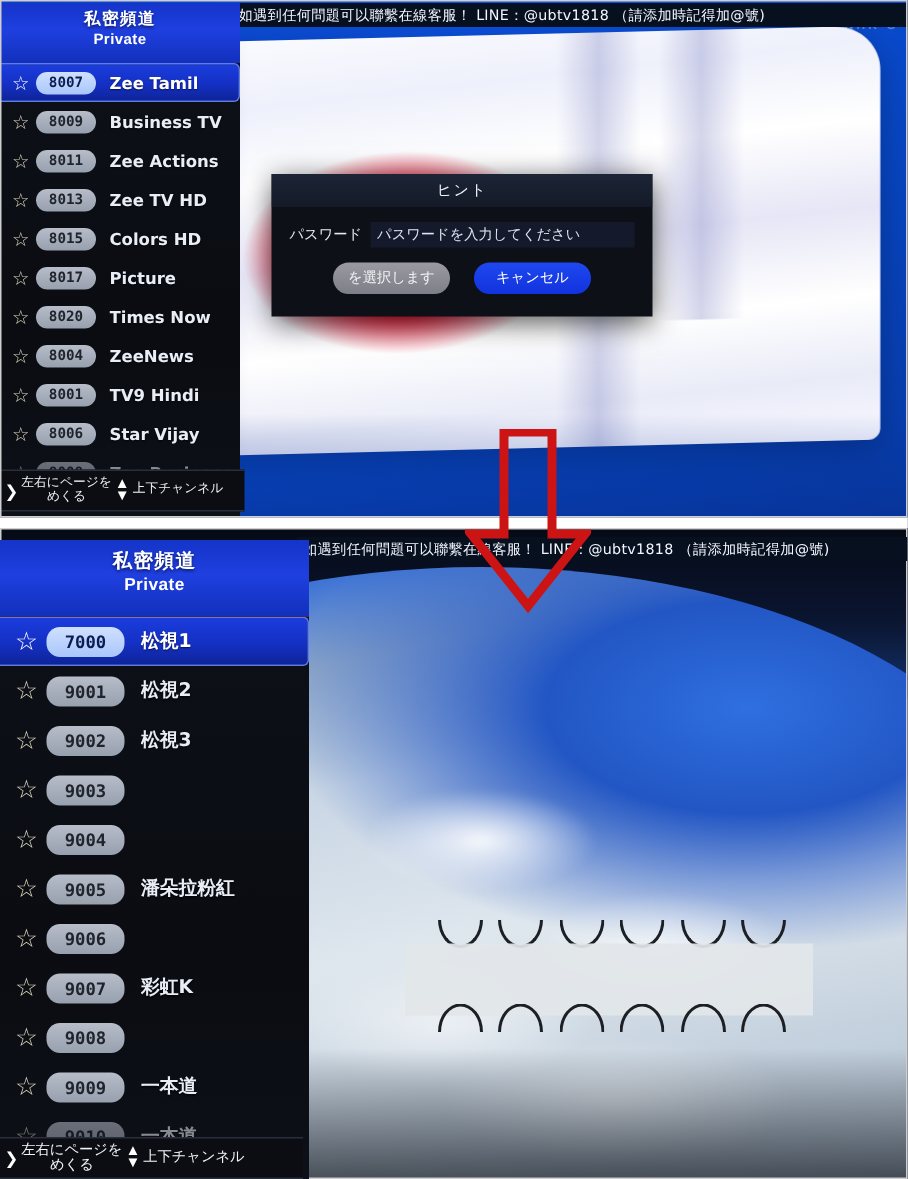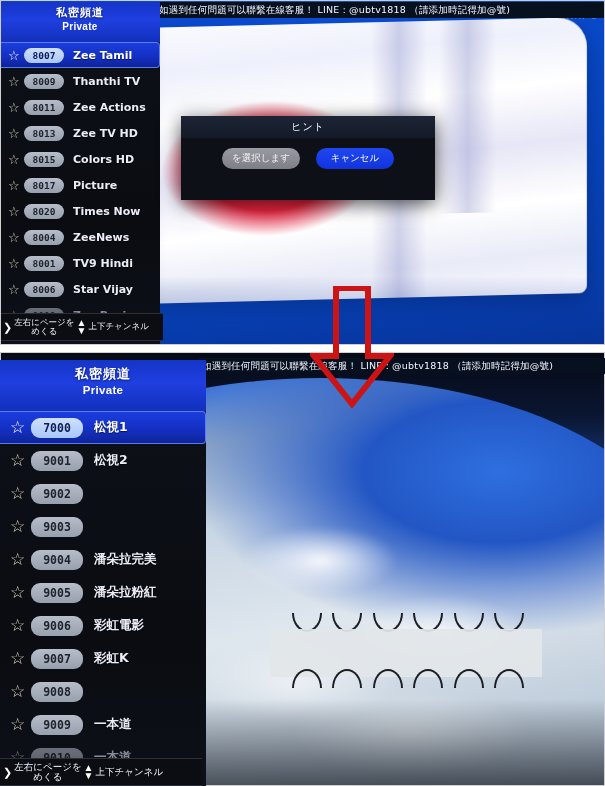--- a/index.html
+++ b/index.html
@@ -115,21 +115,21 @@
   #hintbar-top{top:313px;width:163px;height:28px;}
   #hintbar-bottom{top:758px;width:202px;height:28px;}
   .hint-chevron{flex:0 0 auto;font-size:11px;font-weight:bold;padding:0 2px 0 3px;color:#fff;}
   .hint-updown{flex:0 0 auto;font-size:10px;line-height:.85;text-align:center;padding:0 2px;color:#fff;}
   .hint-text{font-family:"DejaVu Sans",sans-serif;font-size:8.5px;line-height:1.08;font-weight:normal;}
   #hintbar-top .hint-text{font-size:8.5px;}
   #hintbar-bottom .hint-text{font-size:9.5px;}
   .hint-text.center{text-align:center;}
 
   
-  .dialog{position:absolute;left:181px;top:116px;width:254px;height:84px;
+  .dialog{position:absolute;left:181px;top:116px;width:254px;height:95px;
      background:#0d1017;box-shadow:0 4px 18px rgba(0,0,0,.65);overflow:hidden;}
   .dialog-title{height:22px;display:flex;align-items:center;justify-content:center;
      background:linear-gradient(180deg,#1c2536,#141a27);
      color:#eef2fb;font-size:10px;font-family:"DejaVu Sans",sans-serif;letter-spacing:1px;}
   .dialog-body{padding:10px 12px 0 12px;display:flex;align-items:center;gap:6px;}
   .dialog-label{color:#e6eaf3;font-size:9.5px;font-family:"DejaVu Sans",sans-serif;white-space:nowrap;}
   .dialog-input{flex:1 1 auto;background:#141a2b;border:none;height:17px;display:flex;align-items:center;
      padding-left:4px;color:#dfe5f2;font-size:9.5px;font-family:"DejaVu Sans",sans-serif;white-space:nowrap;}
   .dialog-actions{display:flex;gap:16px;justify-content:center;margin-top:10px;}
   .dbtn{min-width:78px;height:21px;border-radius:11px;display:flex;align-items:center;justify-content:center;
@@ -187,21 +187,21 @@
         </div>
         <div class="chan-list" id="list-top">
             <div class="chan-row selected">
               <span class="star">☆</span>
               <span class="num">8007</span>
               <span class="cname">Zee Tamil</span>
             </div>
             <div class="chan-row">
               <span class="star">☆</span>
               <span class="num">8009</span>
-              <span class="cname">Thanthi TV</span>
+              <span class="cname">Business TV</span>
             </div>
             <div class="chan-row">
               <span class="star">☆</span>
               <span class="num">8011</span>
               <span class="cname">Zee Actions</span>
             </div>
             <div class="chan-row">
               <span class="star">☆</span>
               <span class="num">8013</span>
               <span class="cname">Zee TV HD</span>
@@ -249,20 +249,24 @@
         <span class="hint-text center">
           <span>左右にページを</span><br>
           <span>めくる</span>
         </span>
         <span class="hint-updown">▲<br>▼</span>
         <span class="hint-text">上下チャンネル</span>
       </div>
 
       <div class="dialog">
         <div class="dialog-title">ヒント</div>
+        <div class="dialog-body">
+          <span class="dialog-label">パスワード</span>
+          <div class="dialog-input">パスワードを入力してください</div>
+        </div>
         <div class="dialog-actions">
           <div class="dbtn secondary">を選択します</div>
           <div class="dbtn primary">キャンセル</div>
         </div>
       </div>
 
     </div>
     <div class="photo-border"></div>
   </div>
 
@@ -302,39 +306,38 @@
           <span class="cname">松視1</span>
         </div>
         <div class="chan-row">
           <span class="star">☆</span>
           <span class="num">9001</span>
           <span class="cname">松視2</span>
         </div>
         <div class="chan-row">
           <span class="star">☆</span>
           <span class="num">9002</span>
+          <span class="cname">松視3</span>
         </div>
         <div class="chan-row">
           <span class="star">☆</span>
           <span class="num">9003</span>
         </div>
         <div class="chan-row">
           <span class="star">☆</span>
           <span class="num">9004</span>
-          <span class="cname">潘朵拉完美</span>
         </div>
         <div class="chan-row">
           <span class="star">☆</span>
           <span class="num">9005</span>
           <span class="cname">潘朵拉粉紅</span>
         </div>
         <div class="chan-row">
           <span class="star">☆</span>
           <span class="num">9006</span>
-          <span class="cname">彩虹電影</span>
         </div>
         <div class="chan-row">
           <span class="star">☆</span>
           <span class="num">9007</span>
           <span class="cname">彩虹K</span>
         </div>
         <div class="chan-row">
           <span class="star">☆</span>
           <span class="num">9008</span>
         </div>

